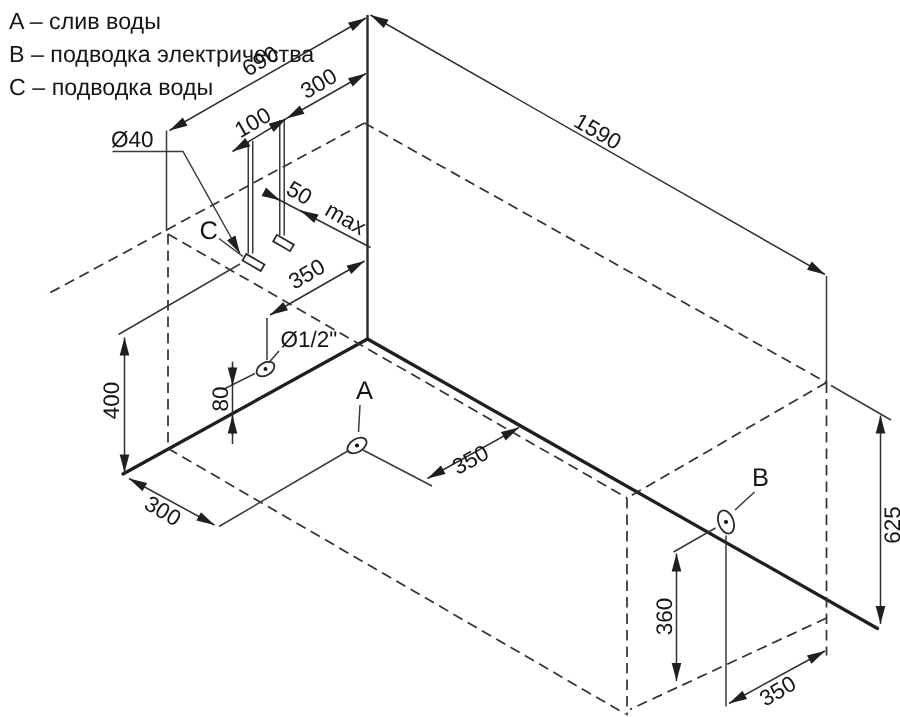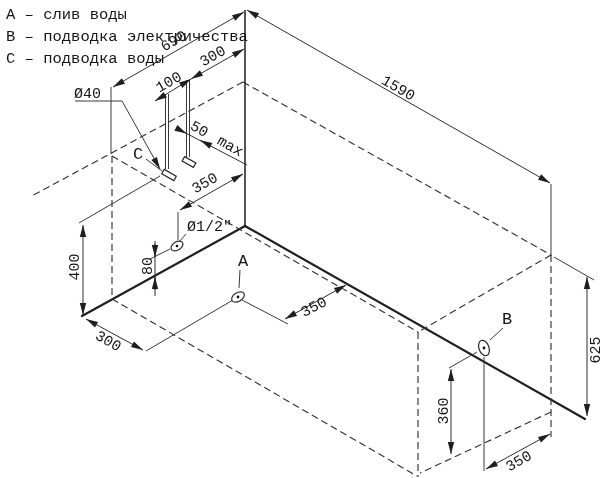--- a/index.html
+++ b/index.html
@@ -1,17 +1,17 @@
 <!DOCTYPE html>
 <html><head>
 <meta charset="utf-8">
 <style>
   html,body{margin:0;padding:0;background:#fff;}
   .stage{position:relative;width:600px;height:478px;background:#ffffff;overflow:hidden;
-         font-family:Liberation Mono, monospace;}
+         font-family:Liberation Sans, sans-serif;}
   svg{position:absolute;left:0;top:0;}
   .thick{stroke:#1f1f1f;stroke-width:2.2;fill:none;stroke-linecap:round;}
   .solid{stroke:#2a2a2a;stroke-width:1.6;fill:none;}
   .thin{stroke:#3a3a3a;stroke-width:1;fill:none;}
   .dash{stroke:#333;stroke-width:1.15;fill:none;stroke-dasharray:7 4;}
   .dim{stroke:#2f2f2f;stroke-width:1;fill:none;}
   .sym{stroke:#2a2a2a;stroke-width:1.2;fill:#ffffff;}
   .dot{fill:#111;stroke:none;}
   text{fill:#161616;}
   .leg{font-size:15.5px;}

